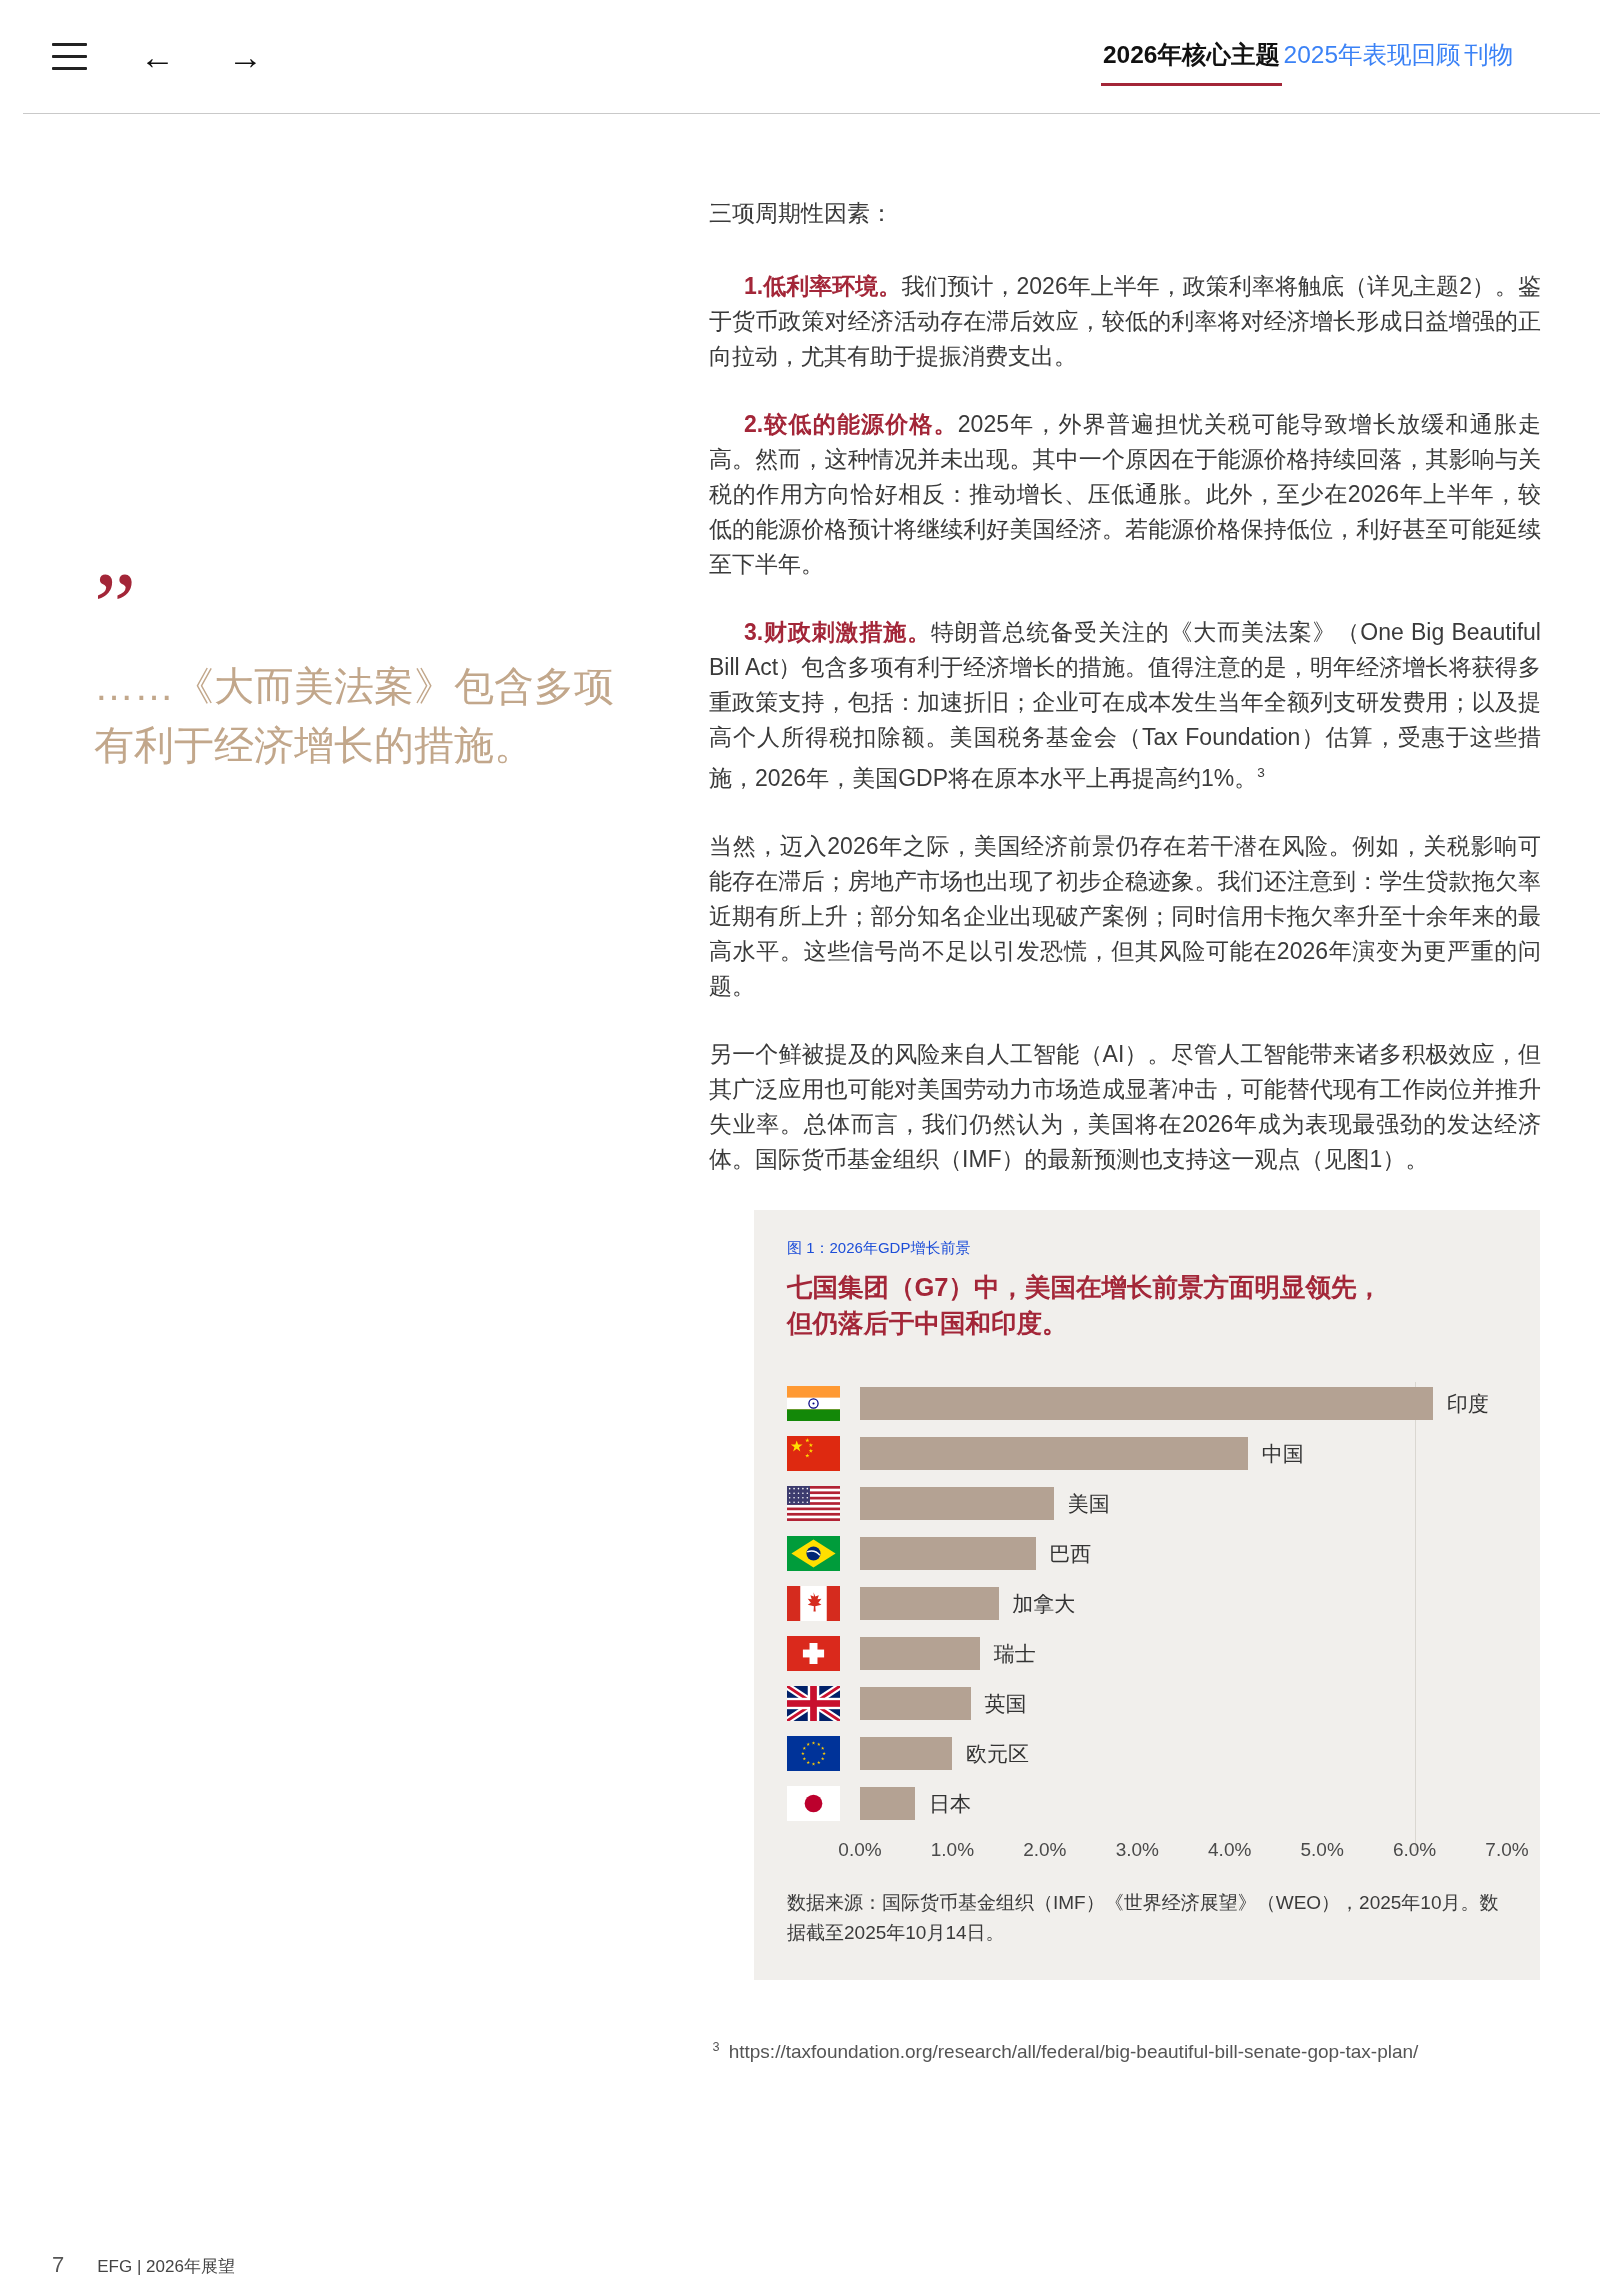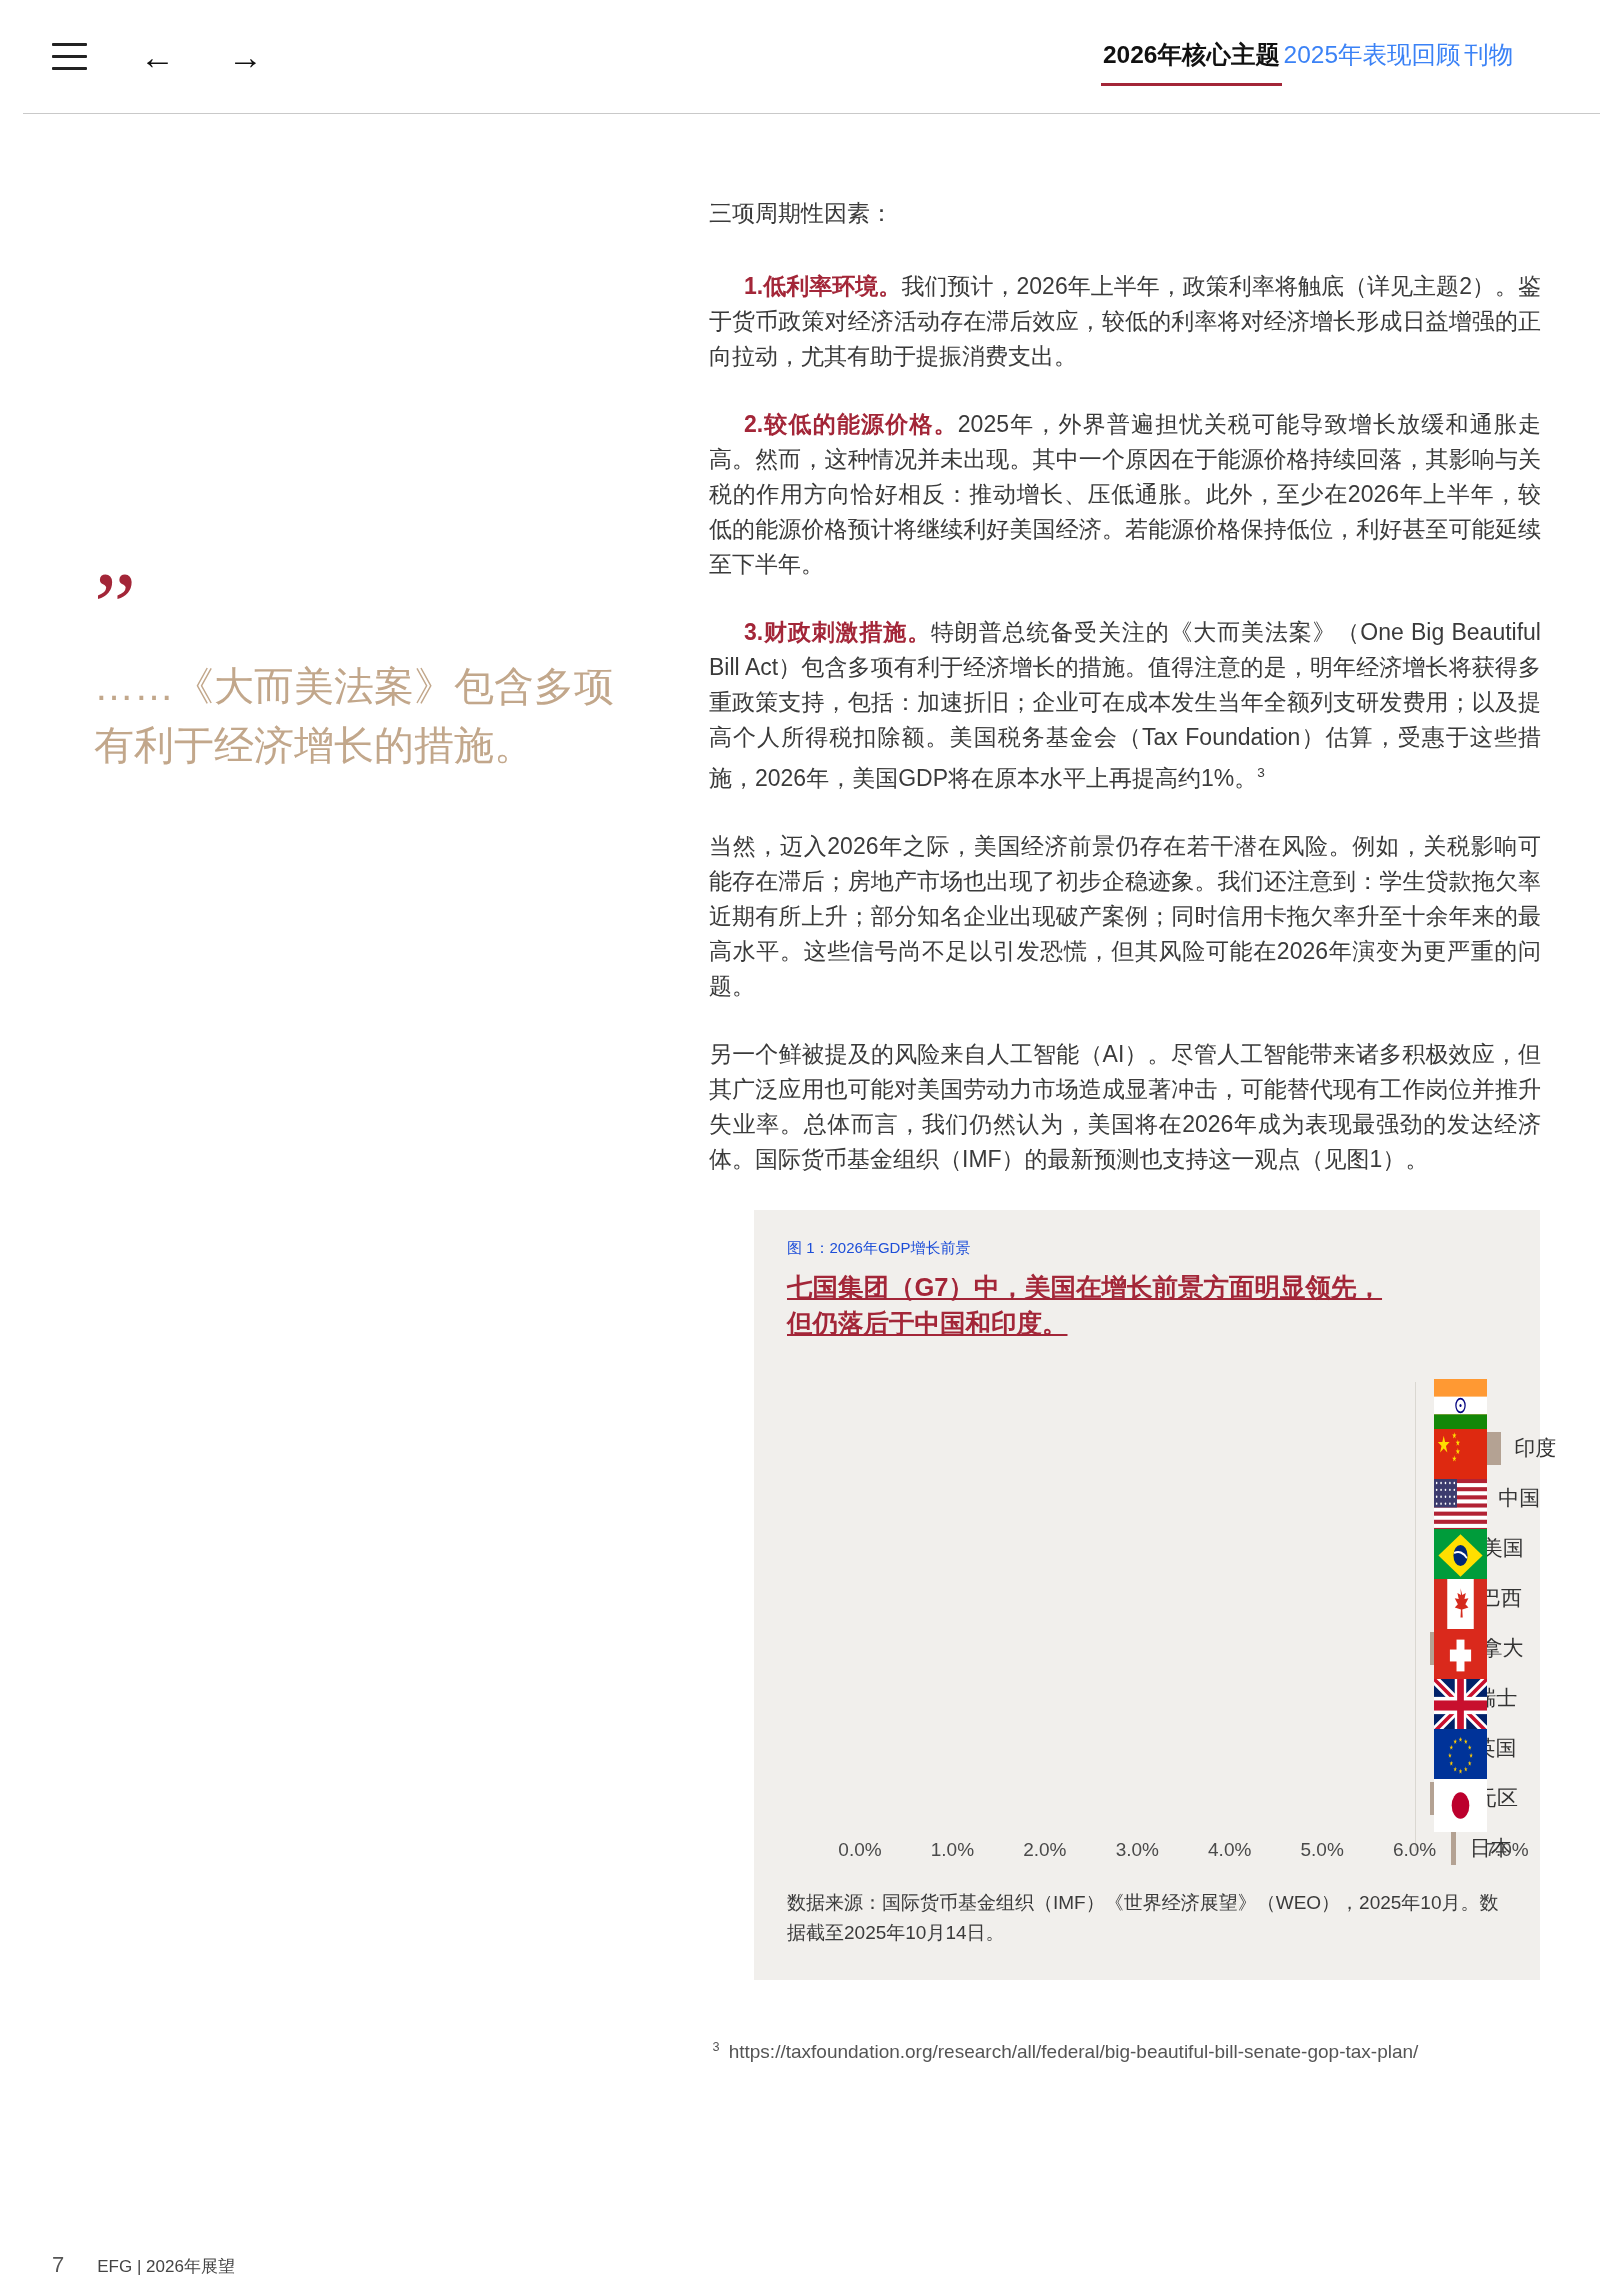--- a/index.html
+++ b/index.html
@@ -27,25 +27,25 @@
   .main{ position:absolute; left:709px; top:196px; width:832px; }
   .intro{ font-size:23px; line-height:35px; margin-bottom:38px; }
   p.para{ font-size:23px; line-height:35px; margin-bottom:33px; text-align:justify; }
   p.para.numbered{ text-indent:35px; }
   .lead{ color:var(--accent,#a32638); font-weight:bold; }
   sup.ref{ font-size:13.6px; vertical-align:super; }
 
   
   .figure{ margin-left:45px; width:786px; background:var(--figbg,#f1efec); padding:29px 33px 31px; margin-top:5.5px; }
   .fig-caption{ font-size:15px; color:#1d4ed8; }
-  .fig-title{ margin-top:12.7px; font-size:25.5px; line-height:1.38; font-weight:bold; color:var(--accent,#a32638);text-decoration:underline; }
+  .fig-title{ margin-top:12.7px; font-size:25.5px; line-height:1.38; font-weight:bold; color:var(--accent,#a32638); }
   .chart{ margin-top:38px; position:relative; }
   .gridline{ position:absolute; top:3.6px; height:469px; width:0.9px; background:#dad7d1;
              left:calc(73px + (100% - 73px) * 0.857143); }
-  .chart-row{ display:flex; align-items:flex-end; height:50px; position:relative;flex-direction:column; }
+  .chart-row{ display:flex; align-items:center; height:50px; position:relative; }
   .flag{ width:53px; height:35px; flex:0 0 53px; margin-right:20px; box-shadow:inset 0 0 0 0.9px rgba(0,0,0,.12); background:#fff; }
   .flag svg{ width:100%; height:100%; display:block; }
   .bar-track{ flex:1; display:flex; align-items:center; height:35px; }
   .bar{ height:33px; flex:none; background:var(--bar,#b4a293); }
   .bar-label{ font-size:21px; color:#333; margin-left:13.6px; white-space:nowrap; }
   .axis{ position:relative; height:36px; margin-left:73px; margin-top:3px; }
   .axis span{ position:absolute; top:7.3px; transform:translateX(-50%); font-size:19px; color:#4a4a4a; white-space:nowrap; }
   .fig-source{ margin-top:20px; font-size:19px; line-height:1.6; color:#3a3a3a; }
 
   

